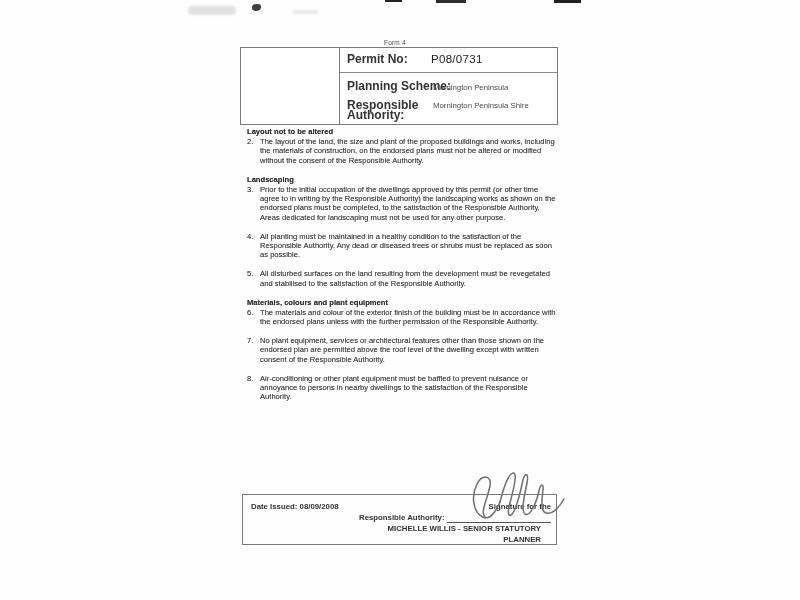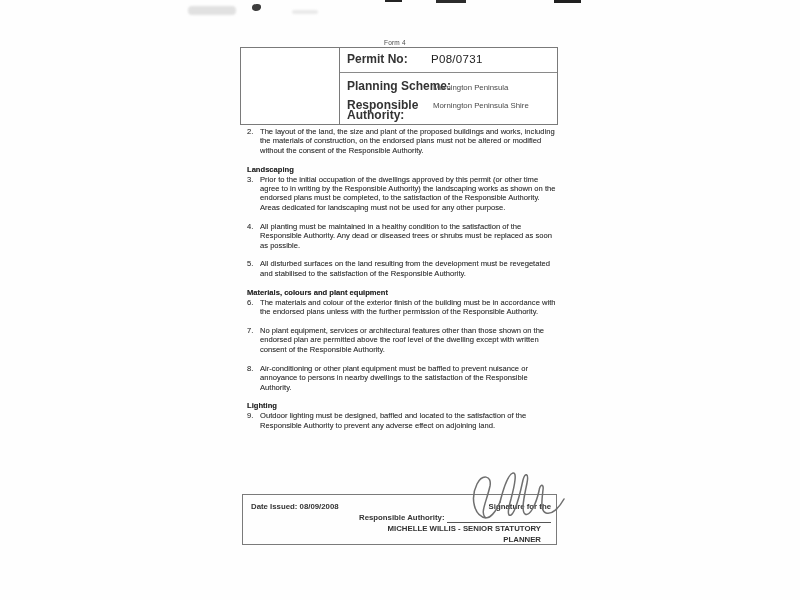--- a/index.html
+++ b/index.html
@@ -96,20 +96,21 @@
     <div class="hb-value permit-no-value">P08/0731</div>
     <div class="hb-label scheme-label">Planning Scheme:</div>
     <div class="hb-value scheme-value">Mornington Peninsula</div>
     <div class="hb-label auth-label">Responsible Authority:</div>
     <div class="hb-value auth-value">Mornington Peninsula Shire</div>
   </div>
 
   <div class="conditions">
 
     <div class="section">
+      <div class="section-heading">Layout not to be altered</div>
       <div class="item">
         <span class="item-num">2.</span>
         <span class="item-text">The layout of the land, the size and plant of the proposed buildings and works, including the materials of construction, on the endorsed plans must not be altered or modified without the consent of the Responsible Authority.</span>
       </div>
     </div>
 
     <div class="section">
       <div class="section-heading">Landscaping</div>
       <div class="item">
         <span class="item-num">3.</span>
@@ -134,27 +135,20 @@
       <div class="item">
         <span class="item-num">7.</span>
         <span class="item-text">No plant equipment, services or architectural features other than those shown on the endorsed plan are permitted above the roof level of the dwelling except with written consent of the Responsible Authority.</span>
       </div>
       <div class="item">
         <span class="item-num">8.</span>
         <span class="item-text">Air-conditioning or other plant equipment must be baffled to prevent nuisance or annoyance to persons in nearby dwellings to the satisfaction of the Responsible Authority.</span>
       </div>
     </div>
 
-    <div class="section">
-      <div class="section-heading">Lighting</div>
-      <div class="item">
-        <span class="item-num">9.</span>
-        <span class="item-text">Outdoor lighting must be designed, baffled and located to the satisfaction of the Responsible Authority to prevent any adverse effect on adjoining land.</span>
-      </div>
-    </div>
 
   </div>
 
   <div class="footer-box">
     <div class="date-issued">
       <span>Date Issued:</span>
       <span>08/09/2008</span>
     </div>
     <div class="sig-block">
       <div>Signature for the</div>

